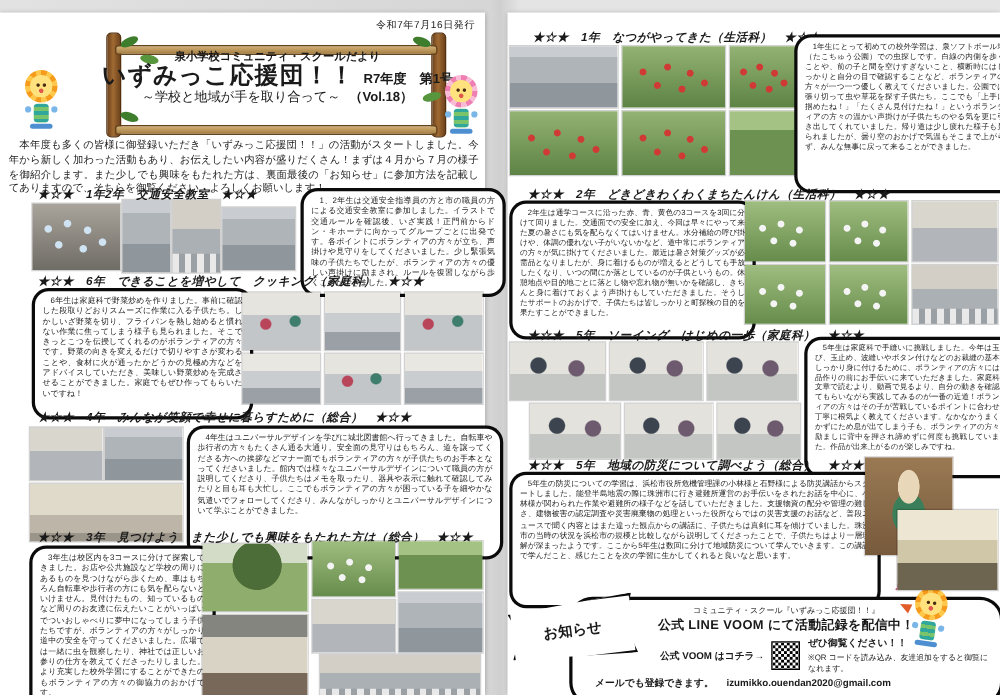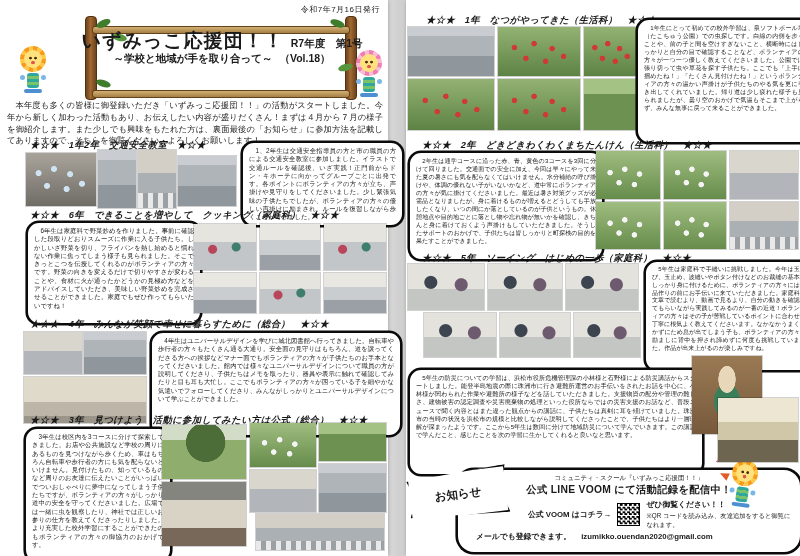--- a/index.html
+++ b/index.html
@@ -1,34 +1,34 @@
 <!DOCTYPE html>
 <html><head>
 <meta charset="utf-8">
 <style>
   html,body{margin:0;padding:0;background:#e8e8e8;}
   #stage{position:relative;width:800px;height:556px;background:linear-gradient(90deg,#e2e2e2,#d6d6d6 49%,#cfcfcf 50%,#e4e4e4 52%);overflow:hidden;
          font-family:"Liberation Sans",sans-serif;color:#1a1a1a;}
-  .page{position:absolute;top:0;bottom:0;background:#fff;box-shadow:0 0 4px rgba(0,0,0,.28);}
+  .page{position:absolute;top:10px;bottom:0;background:#fff;box-shadow:0 0 4px rgba(0,0,0,.28);}
   #page-left{left:0;width:388px;}
   #page-right{left:406px;width:394px;}
 
   .dateline{position:absolute;top:4px;right:8px;font-size:8px;letter-spacing:.5px;}
 
   
   .pole{position:absolute;width:10px;background:linear-gradient(90deg,#6e431d,#a06a32 45%,#6e431d);border:1px solid #54300f;border-radius:4px;}
   .log{position:absolute;height:6px;background:linear-gradient(180deg,#d3b075,#a57f44);border:1px solid #63421c;border-radius:3px;}
   .leaf{position:absolute;width:15px;height:7px;border-radius:50%;background:#3d7d2b;}
   .leaf.l2{background:#57963d;}
   .banner-text{position:absolute;left:98px;top:30px;width:248px;text-align:center;line-height:1.15;}
   .b-super{font-size:9px;font-weight:bold;}
   .b-row{display:flex;justify-content:center;align-items:baseline;gap:7px;}
   .b-title{font-size:19px;font-weight:bold;letter-spacing:1px;white-space:nowrap;}
   .b-issue{font-size:10.5px;font-weight:bold;white-space:nowrap;}
-  .b-sub{font-size:10.5px;font-weight:bold;white-space:nowrap;}
+  .b-sub{font-size:10.5px;font-weight:normal;white-space:nowrap;}
   .b-vol{font-size:10.5px;font-weight:bold;white-space:nowrap;}
 
   
   .mascot{position:absolute;width:34px;height:56px;}
   .petals{width:26px;height:26px;border-radius:50%;margin:0 auto;position:relative;
           background:repeating-conic-gradient(#f79b1d 0 22.5deg,#ffc84a 22.5deg 45deg);}
   .mascot.pink .petals{background:repeating-conic-gradient(#ef7fb2 0 22.5deg,#f9bcd6 22.5deg 45deg);}
   .face{position:absolute;inset:4px;border-radius:50%;
         background:radial-gradient(circle at 36% 45%,#4a2c14 1px,transparent 1.7px),
                    radial-gradient(circle at 64% 45%,#4a2c14 1px,transparent 1.7px),
@@ -120,20 +120,21 @@
       <div class="pole" style="left:85px;top:16px;height:82px;"></div>
       <div class="pole" style="left:345px;top:16px;height:82px;"></div>
       <div class="log" style="left:92px;top:26px;width:256px;"></div>
       <div class="log" style="left:92px;top:90px;width:256px;"></div>
       <div class="leaf" style="left:96px;top:20px;transform:rotate(-24deg);"></div>
       <div class="leaf l2" style="left:112px;top:34px;transform:rotate(12deg);"></div>
       <div class="leaf" style="left:330px;top:20px;transform:rotate(20deg);"></div>
       <div class="leaf l2" style="left:338px;top:64px;transform:rotate(-14deg);"></div>
       <div class="leaf" style="left:96px;top:80px;transform:rotate(18deg);"></div>
       <div class="banner-text">
+        <div class="b-super">泉小学校コミュニティ・スクールだより</div>
         <div class="b-row">
           <span class="b-title">いずみっこ応援団！！</span>
           <span class="b-issue">R7年度　第1号</span>
         </div>
         <div class="b-row">
           <span class="b-sub">～学校と地域が手を取り合って～</span>
           <span class="b-vol">（Vol.18）</span>
         </div>
       </div>
       <div class="mascot" style="left:16px;top:46px;">
@@ -169,21 +170,21 @@
     <div class="ph ph-kitchen" style="left:194px;top:273px;width:62px;height:40px;"></div>
     <div class="ph ph-kitchen2" style="left:260px;top:273px;width:60px;height:40px;"></div>
     <div class="ph ph-kitchen" style="left:324px;top:273px;width:62px;height:40px;"></div>
 
     <div class="sec-h" style="left:30px;top:318px;">★☆★　4年　みんなが笑顔で幸せに暮らすために（総合）　★☆★</div>
     <div class="ph ph-street" style="left:24px;top:332px;width:58px;height:42px;"></div>
     <div class="ph ph-road" style="left:84px;top:332px;width:62px;height:42px;"></div>
     <div class="ph ph-library" style="left:24px;top:377px;width:122px;height:46px;"></div>
     <div class="bubble" style="left:150px;top:331px;width:236px;height:94px;">　4年生はユニバーサルデザインを学びに城北図書館へ行ってきました。自転車や歩行者の方々もたくさん通る大通り。安全面の見守りはもちろん、道を譲ってくださる方への挨拶などマナー面でもボランティアの方々が子供たちのお手本となってくださいました。館内では様々なユニバーサルデザインについて職員の方が説明してくださり、子供たちはメモを取ったり、器具や表示に触れて確認してみたりと目も耳も大忙し。ここでもボランティアの方々が困っている子を細やかな気遣いでフォローしてくださり、みんながしっかりとユニバーサルデザインについて学ぶことができました。</div>
 
-    <div class="sec-h" style="left:30px;top:414px;">★☆★　3年　見つけよう　活動に参加してみたい方は公式（総合）　★☆★</div>
+    <div class="sec-h" style="left:30px;top:414px;">★☆★　3年　見つけよう　また少しでも興味をもたれた方は（総合）　★☆★</div>
     <div class="bubble" style="left:24px;top:427px;width:132px;height:124px;">　3年生は校区内を3コースに分けて探索してきました。お店や公共施設など学校の周りにあるものを見つけながら歩くため、車はもちろん自転車や歩行者の方にも気を配らないといけません。見付けたもの、知っているものなど周りのお友達に伝えたいことがいっぱいでついおしゃべりに夢中になってしまう子供たちですが、ボランティアの方々がしっかり道中の安全を守ってくださいました。広場では一緒に虫を観察したり、神社では正しいお参りの仕方を教えてくださったりしました。より充実した校外学習にすることができたのもボランティアの方々の御協力のおかげです。</div>
     <div class="ph ph-tree" style="left:162px;top:425px;width:84px;height:54px;"></div>
     <div class="ph ph-shrine" style="left:162px;top:482px;width:84px;height:64px;"></div>
     <div class="ph ph-grass-caps" style="left:250px;top:423px;width:66px;height:44px;"></div>
     <div class="ph ph-grass" style="left:319px;top:423px;width:67px;height:38px;"></div>
     <div class="ph ph-street" style="left:250px;top:470px;width:66px;height:42px;"></div>
     <div class="ph ph-road" style="left:319px;top:464px;width:67px;height:48px;"></div>
     <div class="ph ph-cross" style="left:256px;top:514px;width:128px;height:36px;"></div>
   </div>
 
@@ -209,20 +210,21 @@
 
     <div class="sec-h" style="left:16px;top:252px;">★☆★　5年　ソーイング　はじめの一歩（家庭科）　★☆★</div>
     <div class="ph ph-sewing" style="left:2px;top:264px;width:76px;height:46px;"></div>
     <div class="ph ph-sewing" style="left:82px;top:264px;width:74px;height:46px;"></div>
     <div class="ph ph-sewing" style="left:160px;top:264px;width:72px;height:46px;"></div>
     <div class="ph ph-sewing" style="left:18px;top:313px;width:72px;height:44px;"></div>
     <div class="ph ph-sewing" style="left:94px;top:313px;width:70px;height:44px;"></div>
     <div class="ph ph-sewing" style="left:168px;top:313px;width:66px;height:44px;"></div>
     <div class="bubble" style="left:238px;top:260px;width:154px;height:100px;font-size:6.0px;">　5年生は家庭科で手縫いに挑戦しました。今年は玉結び、玉止め、波縫いやボタン付けなどのお裁縫の基本をしっかり身に付けるために、ボランティアの方々には作品作りの前にお手伝いに来ていただきました。家庭科は文章で読むより、動画で見るより、自分の動きを確認してもらいながら実践してみるのが一番の近道！ボランティアの方々はその子が苦戦しているポイントに合わせて丁寧に根気よく教えてくださいます。なかなかうまくいかずにため息が出てしまう子も、ボランティアの方々の励ましに背中を押され諦めずに何度も挑戦していました。作品が出来上がるのが楽しみですね。</div>
 
+    <div class="sec-h" style="left:16px;top:356px;">★☆★　5年　地域の防災について調べよう（総合）　★☆★</div>
     <div class="bubble" style="left:2px;top:368px;width:280px;height:96px;font-size:6.2px;">　5年生の防災についての学習は、浜松市役所危機管理課の小林様と石野様による防災講話からスタートしました。能登半島地震の際に珠洲市に行き避難所運営のお手伝いをされたお話を中心に、小林様が関わられた作業や避難所の様子などを話していただきました。支援物資の配分や管理の難しさ、建物被害の認定調査や災害廃棄物の処理といった役所ならではの災害支援のお話など、普段ニュースで聞く内容とはまた違った観点からの講話に、子供たちは真剣に耳を傾けていました。珠洲市の当時の状況を浜松市の規模と比較しながら説明してくださったことで、子供たちはより一層理解が深まったようです。ここから5年生は数回に分けて地域防災について学んでいきます。この講話で学んだこと、感じたことを次の学習に生かしてくれると良いなと思います。</div>
     <div class="ph ph-speaker" style="left:286px;top:356px;width:70px;height:78px;"></div>
     <div class="ph ph-gym" style="left:312px;top:398px;width:80px;height:64px;z-index:2;"></div>
 
     <div class="notice-box" style="left:50px;top:468px;width:342px;height:82px;">
       <div class="n-org">コミュニティ・スクール『いずみっこ応援団！！』</div>
       <div class="n-head">公式 LINE VOOM にて活動記録を配信中！</div>
       <div class="n-row" style="justify-content:flex-start;margin-left:70px;">
         <span class="n-label">公式 VOOM はコチラ→</span>
         <span class="qr" style="width:21px;height:21px;"></span>

